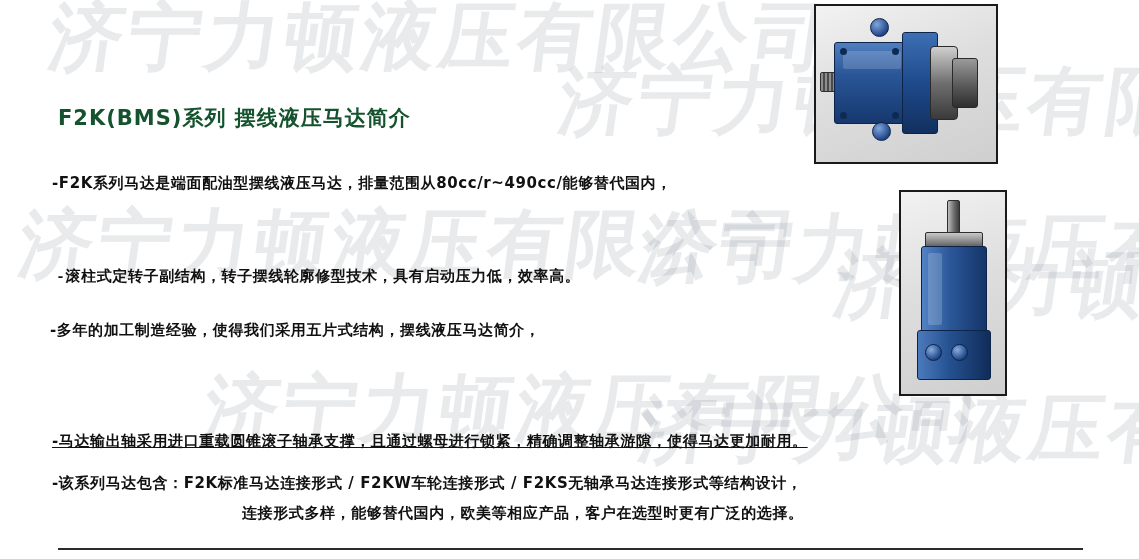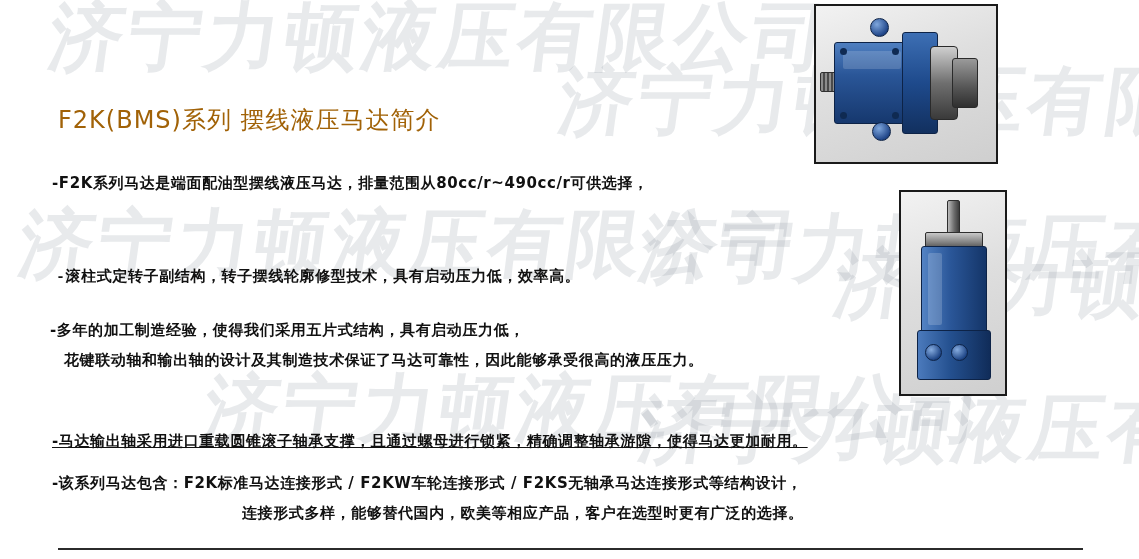--- a/index.html
+++ b/index.html
@@ -50,23 +50,23 @@
     position: absolute;
     z-index: 3;
     left: 0; top: 0;
     width: 800px;
   }
   .title {
     position: absolute;
     left: 58px;
     top: 104px;
     font-family: "DejaVu Sans", sans-serif;
-    font-size: 24px;
-    font-weight: normal;
-    color: #a16207;
+    font-size: 21px;
+    font-weight: bold;
+    color: #14532d;
     letter-spacing: 1px;
     white-space: nowrap;
   }
   .para {
     position: absolute;
     font-family: "DejaVu Sans", sans-serif;
     font-size: 15px;
     font-weight: bold;
     color: #111111;
     line-height: 30px;
@@ -245,30 +245,29 @@
     <div class="wm wm-e">济宁力顿液压有限公司</div>
     <div class="wm wm-f">济宁力顿液压有限公司</div>
     <div class="wm wm-g">济宁力顿液压有限公司</div>
   </div>
 
   <div class="content">
 
     <div class="title">F2K(BMS)系列 摆线液压马达简介</div>
 
     <div class="para p1">
-      <div class="l1">-F2K系列马达是端面配油型摆线液压马达，排量范围从80cc/r~490cc/r可供选择，</div>
+      <div class="l1">-F2K系列马达是端面配油型摆线液压马达，排量范围从80cc/r~490cc/能够替代国内，</div>
     </div>
 
     <div class="para p2">
       <div class="l1">-滚柱式定转子副结构，转子摆线轮廓修型技术，具有启动压力低，效率高。</div>
     </div>
 
     <div class="para p3">
-      <div class="l1">-多年的加工制造经验，使得我们采用五片式结构，具有启动压力低，</div>
-      <div class="l2">花键联动轴和输出轴的设计及其制造技术保证了马达可靠性，因此能够承受很高的液压压力。</div>
+      <div class="l1">-多年的加工制造经验，使得我们采用五片式结构，摆线液压马达简介，</div>
     </div>
 
     <div class="para p4">
       <div class="l1">-马达输出轴采用进口重载圆锥滚子轴承支撑，且通过螺母进行锁紧，精确调整轴承游隙，使得马达更加耐用。</div>
     </div>
 
     <div class="para p5">
       <div class="l1">-该系列马达包含：F2K标准马达连接形式 / F2KW车轮连接形式 / F2KS无轴承马达连接形式等结构设计，</div>
       <div class="l2">连接形式多样，能够替代国内，欧美等相应产品，客户在选型时更有广泛的选择。</div>
     </div>

